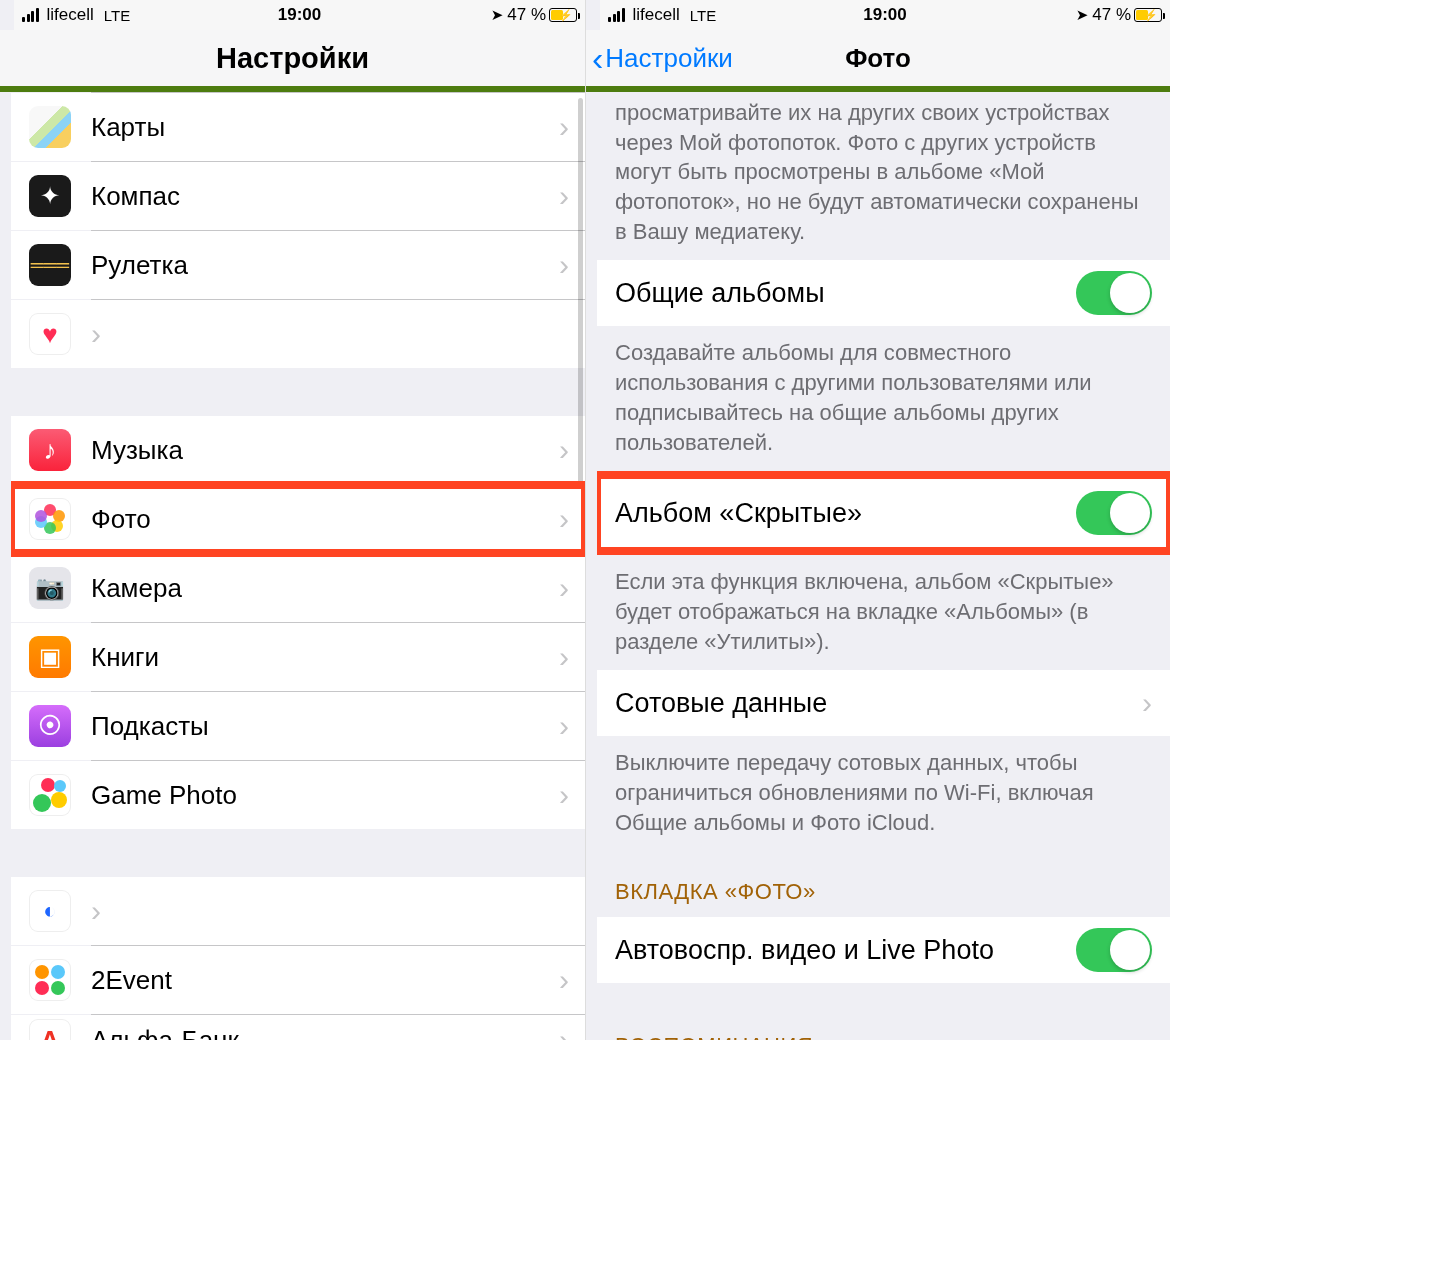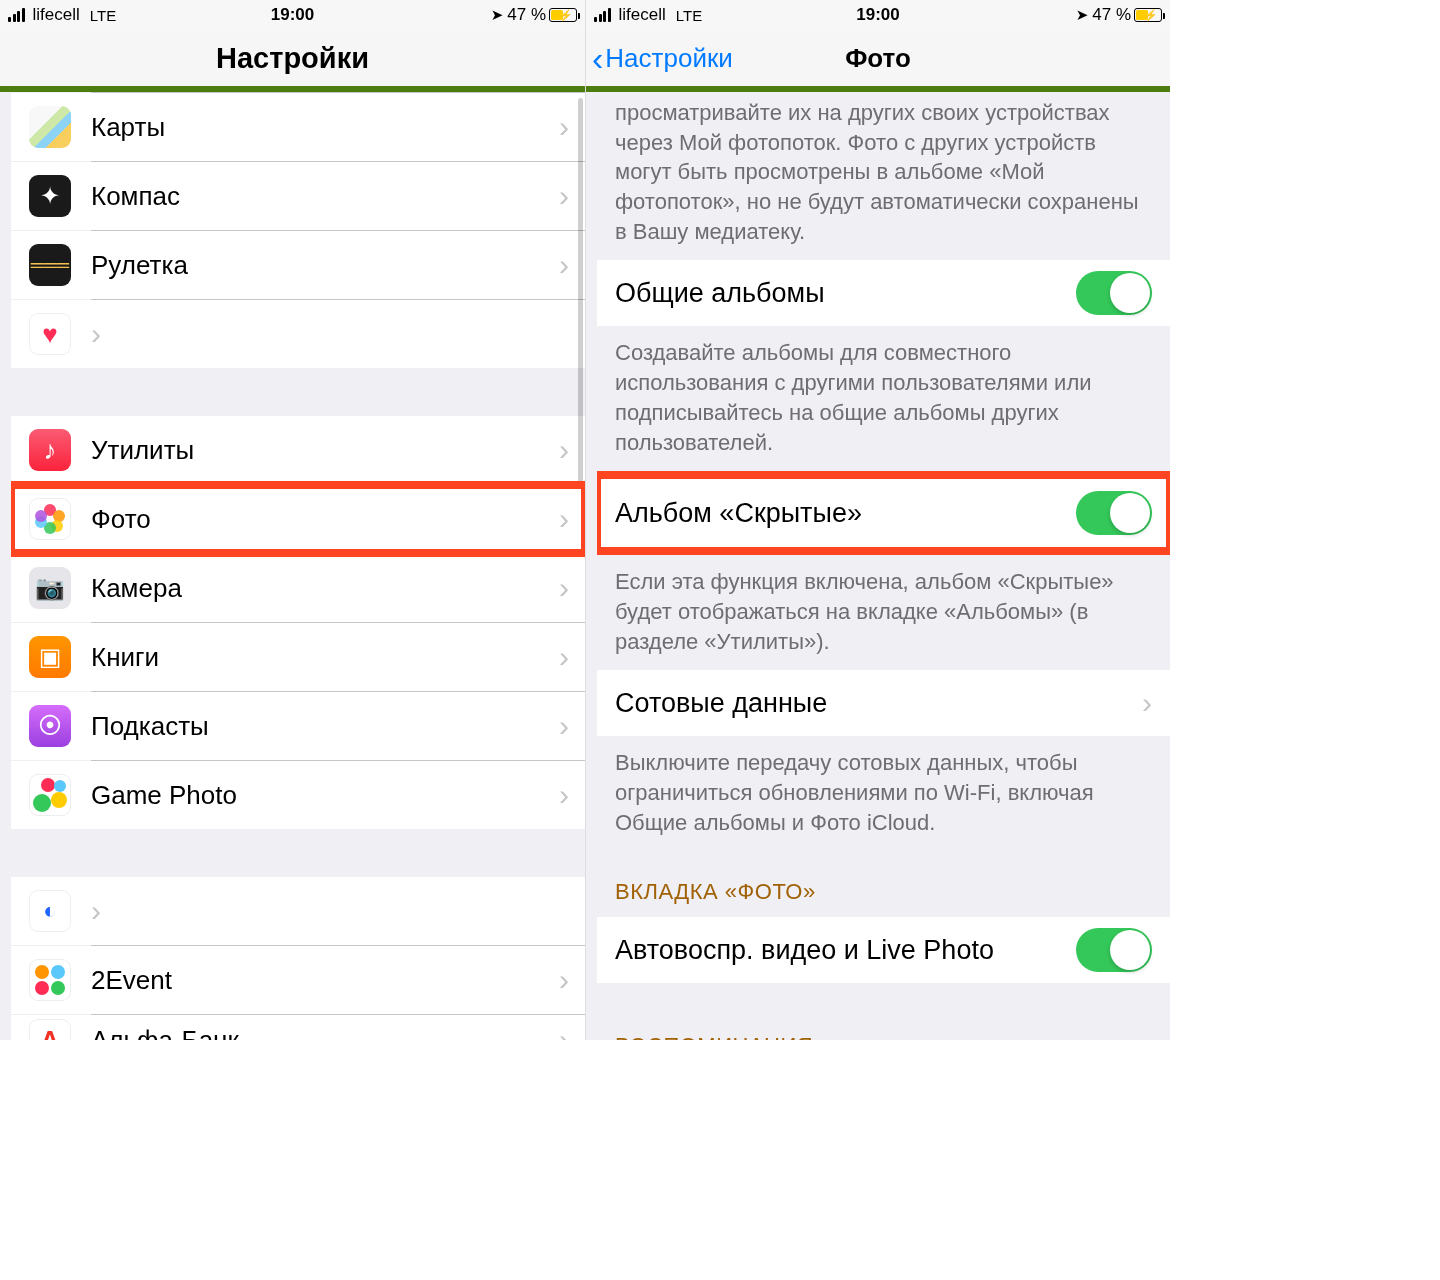--- a/index.html
+++ b/index.html
@@ -22,20 +22,21 @@
   .status-bar {
     height: 30px;
     background: #f7f7f7;
     display: flex;
     align-items: center;
     padding: 0 8px;
     font-size: 17px;
     font-weight: 500;
     color: #000;
     position: relative;
+    margin-left: 14px;
   }
   .status-left, .status-right { display:flex; align-items:center; gap:4px; }
   .status-left { position:absolute; left:8px; }
   .status-right { position:absolute; right:8px; }
   .status-time { margin:0 auto; font-weight:600; }
   .signal-bars { display:flex; align-items:flex-end; gap:1.5px; height:14px;}
   .signal-bars span { width:3px; background:#000; border-radius:1px;}
   .signal-bars span:nth-child(1){height:5px}
   .signal-bars span:nth-child(2){height:8px}
   .signal-bars span:nth-child(3){height:11px}
@@ -190,21 +191,21 @@
       <div class="sep"></div>
     <div class="cell">
       <div class="app-icon ic-health">♥</div>
       <span class="chevron">›</span>
     </div>
 
     <div class="group-gap"></div>
 
     <div class="cell">
       <div class="app-icon ic-music">♪</div>
-      <span class="cell-label">Утилиты</span>
+      <span class="cell-label">Музыка</span>
       <span class="chevron">›</span>
     </div>
       <div class="sep"></div>
     <div class="cell highlighted">
       <div class="app-icon ic-photos">
         <div class="photos-flower">
           <span style="background:#ff2d55;left:9px;top:0"></span>
           <span style="background:#ff9500;right:0;top:6px"></span>
           <span style="background:#ffcc00;right:2px;bottom:2px"></span>
           <span style="background:#34c759;left:9px;bottom:0"></span>

